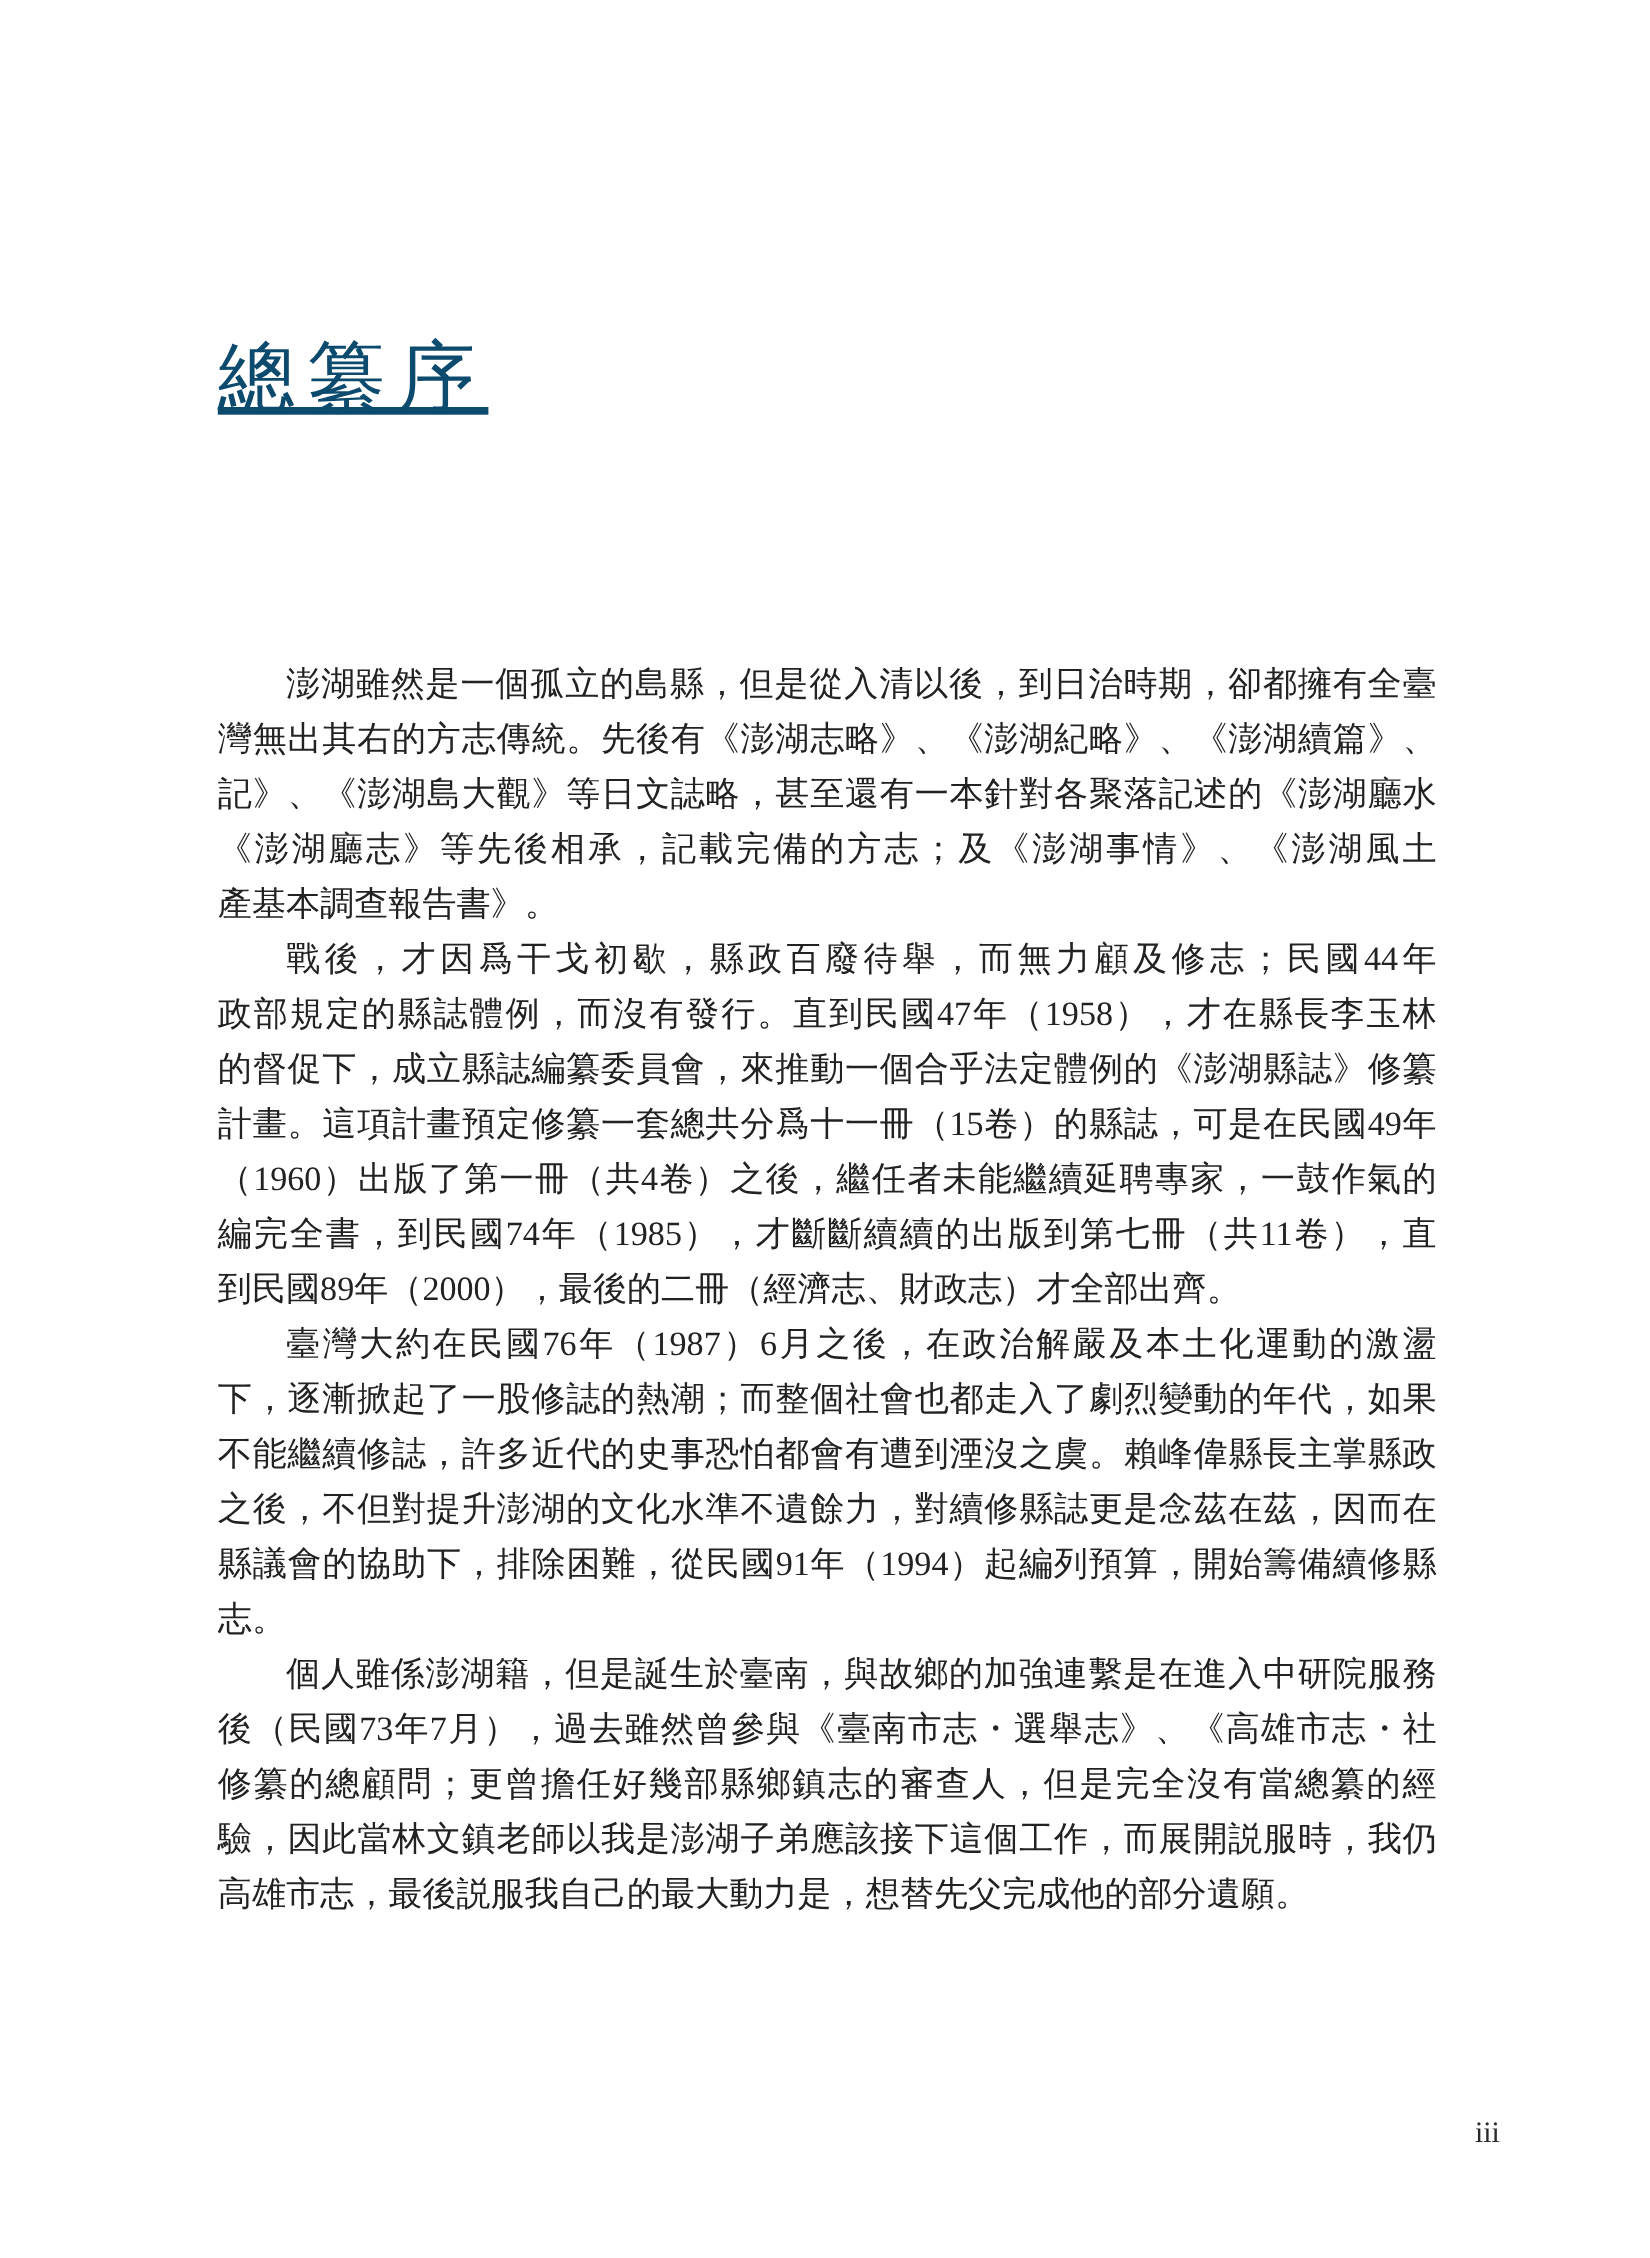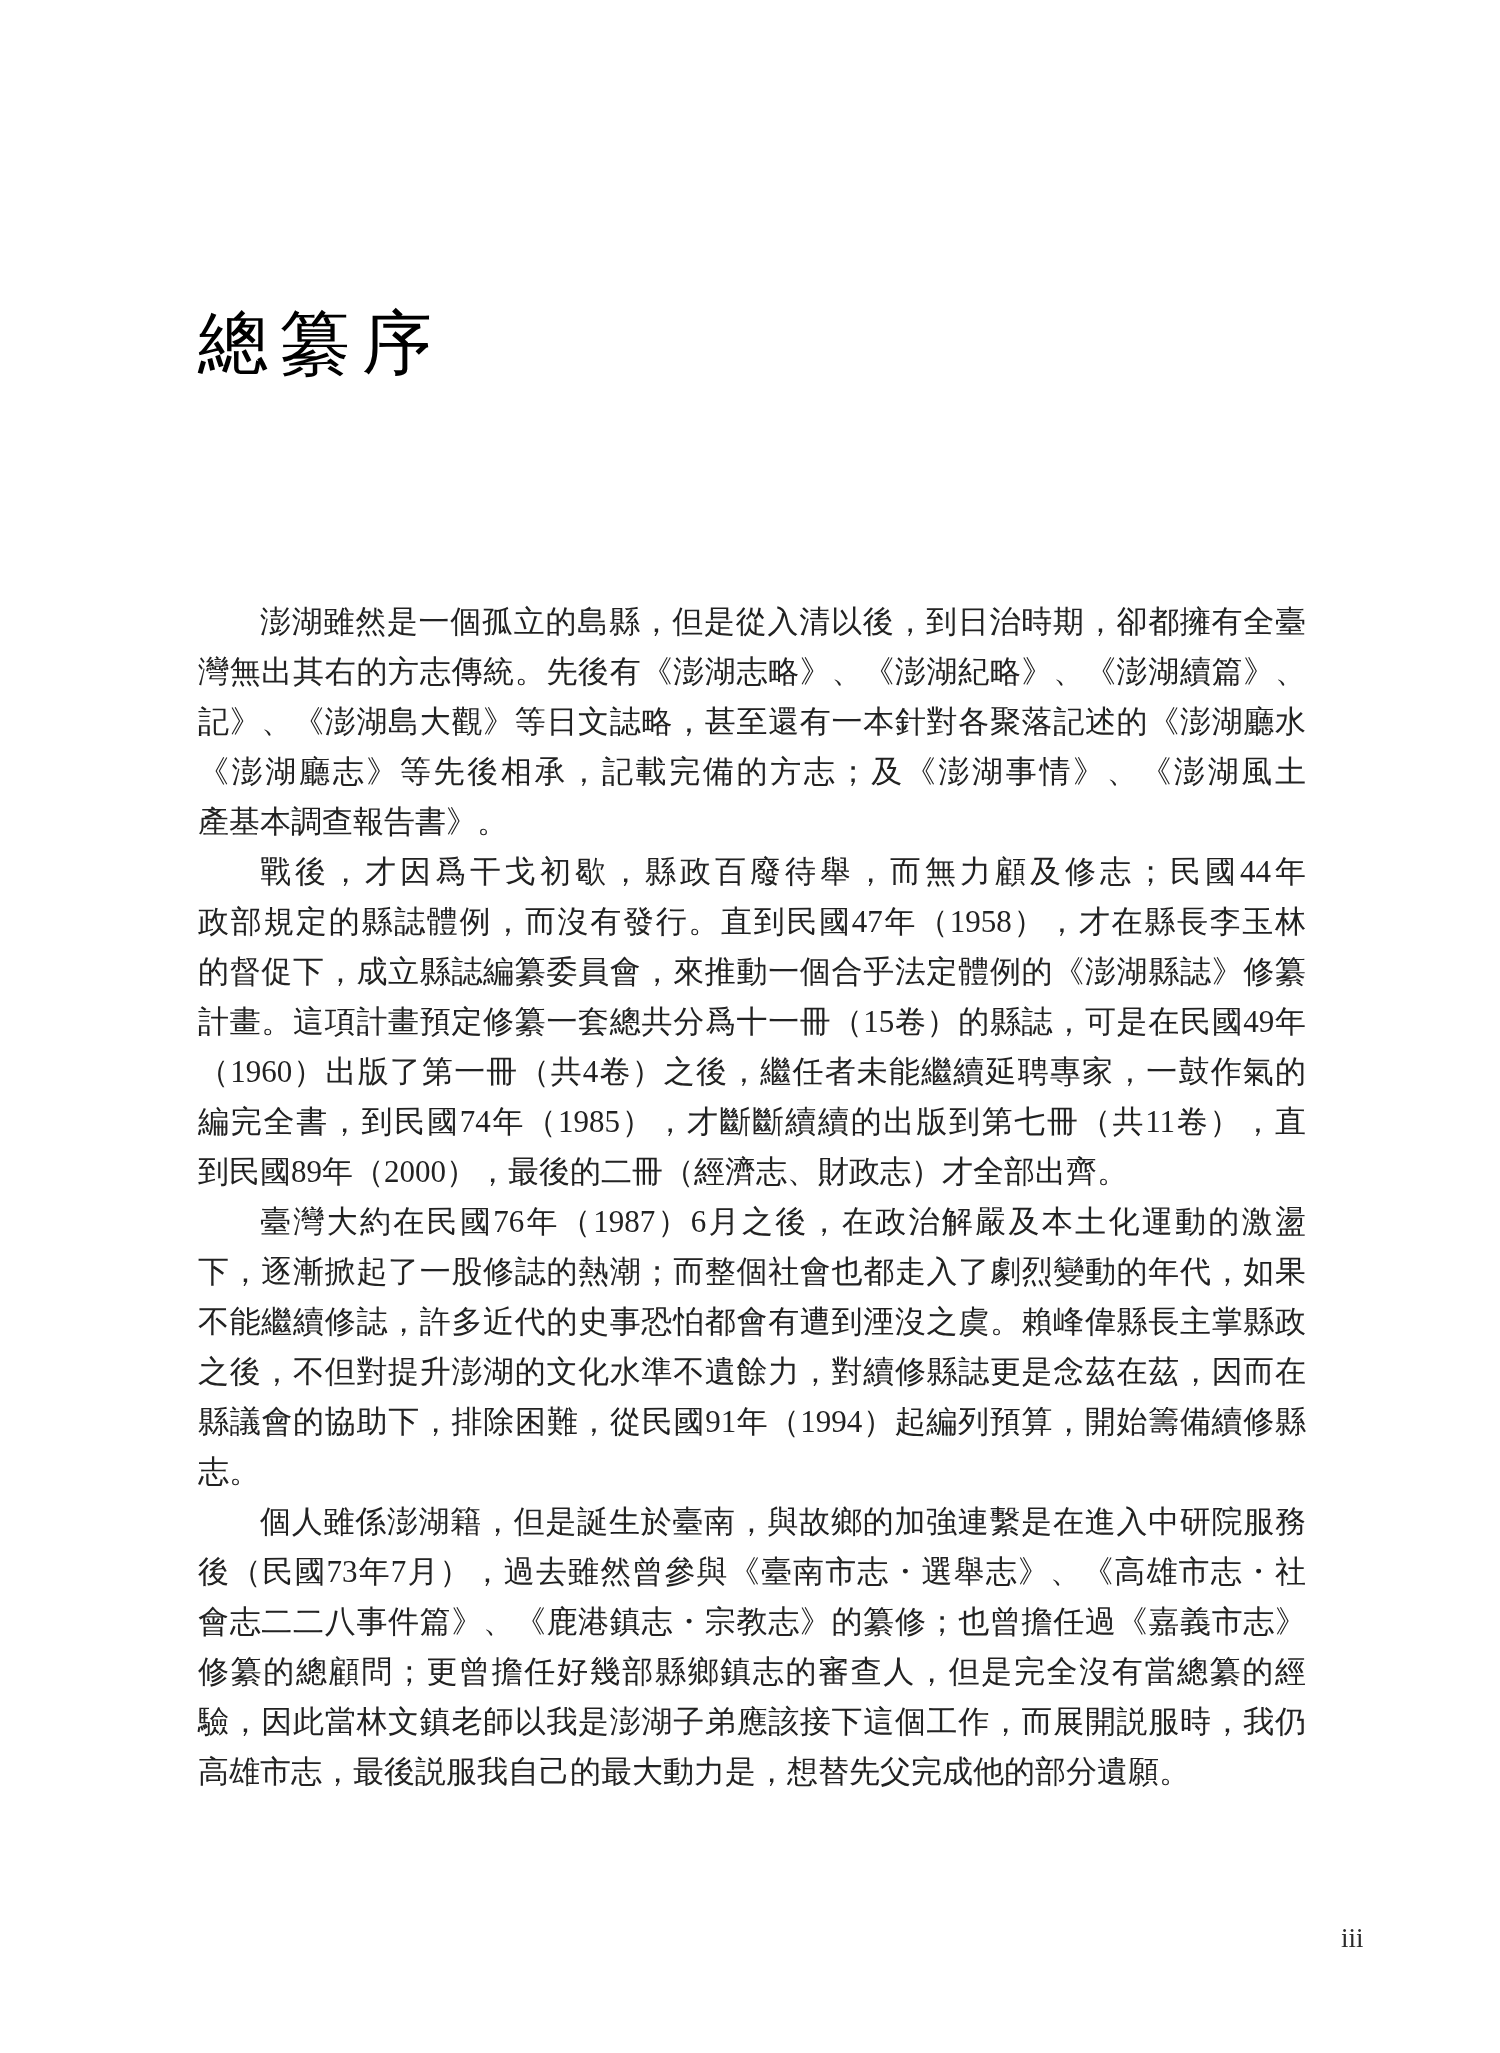--- a/index.html
+++ b/index.html
@@ -18,22 +18,23 @@
     color: #1f1f1f;
   }
   .doc-title {
     position: absolute;
     left: 198px;
     top: 305px;
     font-size: 70px;
     line-height: 1.1;
     letter-spacing: 12px;
     font-weight: 400;
-    color: #000000;
+    color: #0c4a6e;
     white-space: nowrap;
+    text-decoration: underline;
   }
   .doc-body {
     position: absolute;
     left: 198px;
     top: 597px;
     width: 1108px;
   }
   .doc-body .line {
     height: 50px;
     line-height: 50px;
@@ -80,20 +81,19 @@
       <div class="line">編完全書，到民國74年（1985），才斷斷續續的出版到第七冊（共11卷），直</div>
       <div class="line last">到民國89年（2000），最後的二冊（經濟志、財政志）才全部出齊。</div>
       <div class="line first">臺灣大約在民國76年（1987）6月之後，在政治解嚴及本土化運動的激盪</div>
       <div class="line">下，逐漸掀起了一股修誌的熱潮；而整個社會也都走入了劇烈變動的年代，如果</div>
       <div class="line">不能繼續修誌，許多近代的史事恐怕都會有遭到湮沒之虞。賴峰偉縣長主掌縣政</div>
       <div class="line">之後，不但對提升澎湖的文化水準不遺餘力，對續修縣誌更是念茲在茲，因而在</div>
       <div class="line">縣議會的協助下，排除困難，從民國91年（1994）起編列預算，開始籌備續修縣</div>
       <div class="line last">志。</div>
       <div class="line first">個人雖係澎湖籍，但是誕生於臺南，與故鄉的加強連繫是在進入中研院服務</div>
       <div class="line">後（民國73年7月），過去雖然曾參與《臺南市志・選舉志》、《高雄市志・社</div>
-      <div class="line">會志二二八事件篇》、《鹿港鎮志・宗教志》的纂修；也曾擔任過《嘉義市志》</div>
       <div class="line">修纂的總顧問；更曾擔任好幾部縣鄉鎮志的審查人，但是完全沒有當總纂的經</div>
       <div class="line">驗，因此當林文鎮老師以我是澎湖子弟應該接下這個工作，而展開説服時，我仍</div>
       <div class="line last">高雄市志，最後説服我自己的最大動力是，想替先父完成他的部分遺願。</div>
     </div>
 
   <div class="page-number">iii</div>
 </div>
 
 </body></html>

